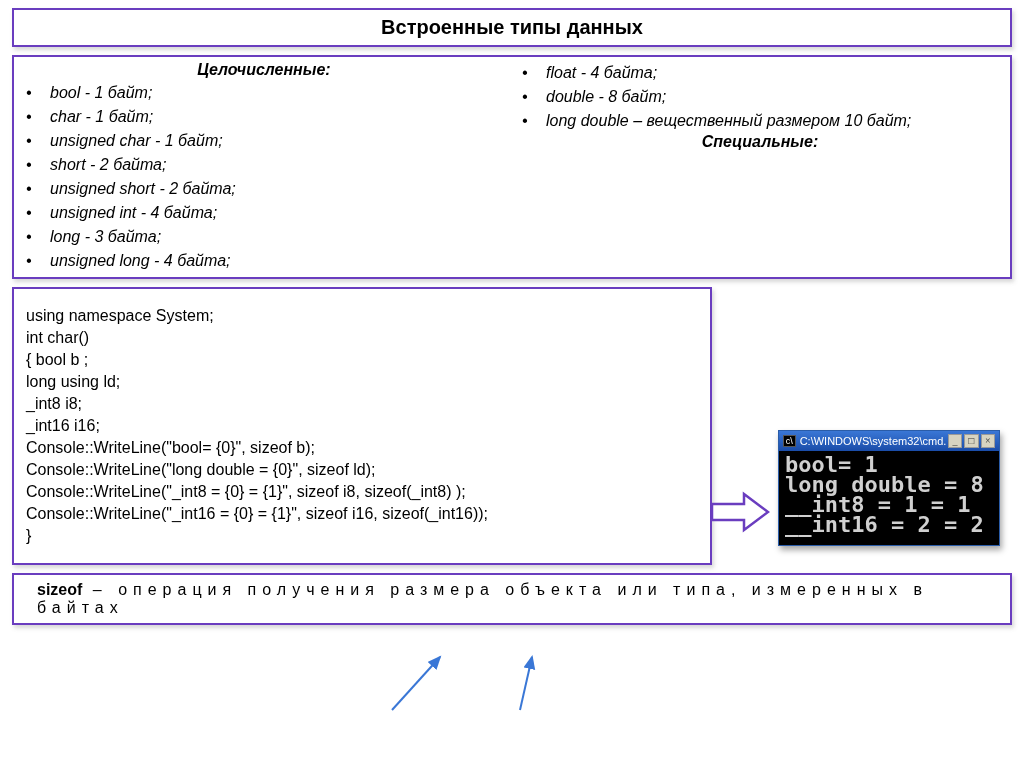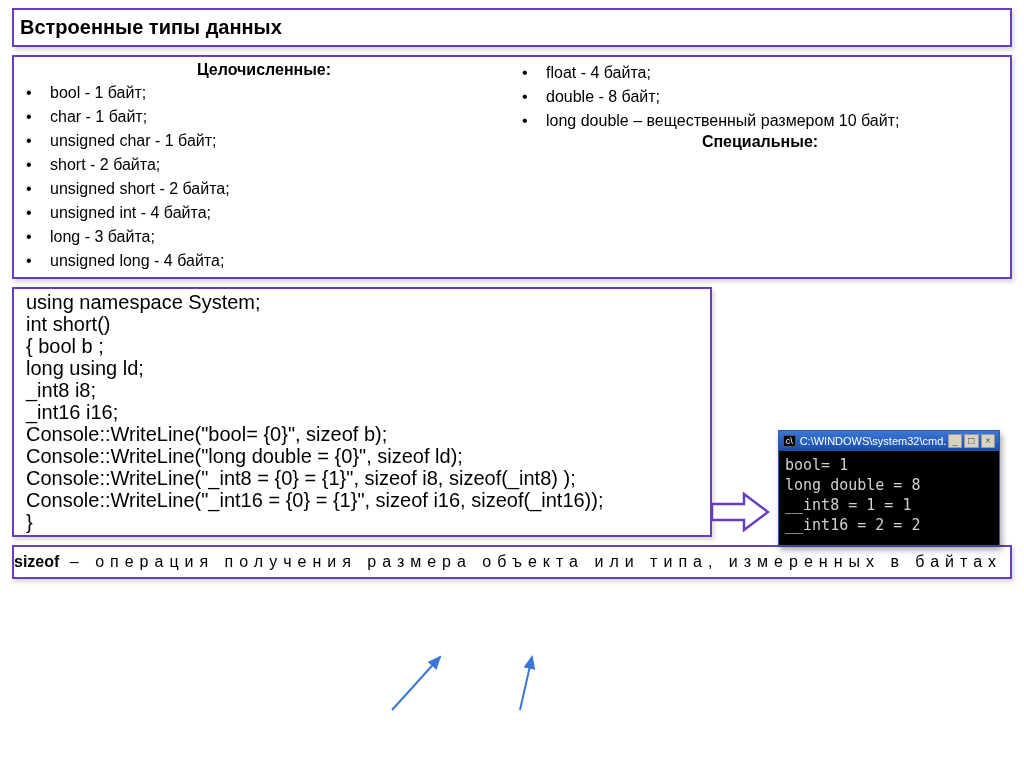--- a/index.html
+++ b/index.html
@@ -14,57 +14,59 @@
     position: relative;
   }
   .box {
     border: 2px solid #6a3dbf;
     background: #fff;
     box-shadow: 2px 3px 4px rgba(100,100,100,.25);
     margin-bottom: 8px;
     padding: 4px 8px;
   }
   .title-box {
+    text-align: center;
     font-weight: bold;
     font-size: 20px;
     padding: 6px;
   }
   .cols {
     display: flex;
     gap: 12px;
+    font-style: italic;
   }
   .col {
     flex: 1;
   }
   .head {
     font-weight: bold;
     text-align: center;
     margin-bottom: 2px;
   }
   ul { list-style: none; padding-left: 28px; }
   li::before {
     content: "•";
     display: inline-block;
     width: 24px;
     margin-left: -24px;
     color: #000;
   }
   li { line-height: 24px; }
   .code-box {
     font-family: "Comic Sans MS", "Segoe UI", sans-serif;
-    font-size: 20px;
+    font-size: 16px;
     line-height: 22px;
-    padding: 2px 12px;
+    padding: 16px 12px;
     width: 700px;
     position: relative;
   }
   .footer-box {
     font-family: "Segoe UI", Arial;
     letter-spacing: 6px;
-    padding: 6px 0;
+    padding: 6px 23px;
     margin-top: 8px;
   }
   .footer-box b { letter-spacing: normal; font-weight: bold; }
   .arrow-right {
     position: absolute;
     left: 710px;
     top: 490px;
     width: 60px;
     height: 44px;
   }
@@ -95,25 +97,26 @@
   .console-title .spacer { flex:1; }
   .winbtn {
     width: 16px; height: 14px; background:#d6d3c1; border:1px solid #999;
     margin-left:2px; font-size:10px; line-height:12px; text-align:center; color:#333;
     font-family: Tahoma;
   }
   .console-body {
     background:#000;
     color:#d0d0d0;
     font-family:"Lucida Console", monospace;
-    font-size:15px;
+    font-size:22px;
     line-height:20px;
     padding:4px 12px 10px 6px;
     min-height:90px;
     white-space: pre;
+    font-weight: bold;
   }
   .svg-arrows {
     position: absolute;
     left: 0; top: 0;
     pointer-events: none;
   }
 </style>
 </head>
 <body>
 
@@ -140,21 +143,21 @@
       <li>float    - 4 байта;</li>
       <li>double - 8 байт;</li>
       <li>long double – вещественный размером 10 байт;</li>
     </ul>
     <div class="head" style="">Специальные:</div>
   </div>
 </div>
 
 <div class="box code-box">
   <div>using    namespace    System;</div>
-  <div>int short()</div>
+  <div>int char()</div>
   <div>{   bool               b ;</div>
   <div>    long using    ld;</div>
   <div>    _int8           i8;</div>
   <div>    _int16         i16;</div>
   <div>    Console::WriteLine("bool= {0}", sizeof  b);</div>
   <div>    Console::WriteLine("long double = {0}", sizeof  ld);</div>
   <div>    Console::WriteLine("_int8 = {0} = {1}", sizeof  i8, sizeof(_int8) );</div>
   <div>    Console::WriteLine("_int16 = {0} = {1}", sizeof  i16, sizeof(_int16));</div>
   <div>}</div>
 </div>

